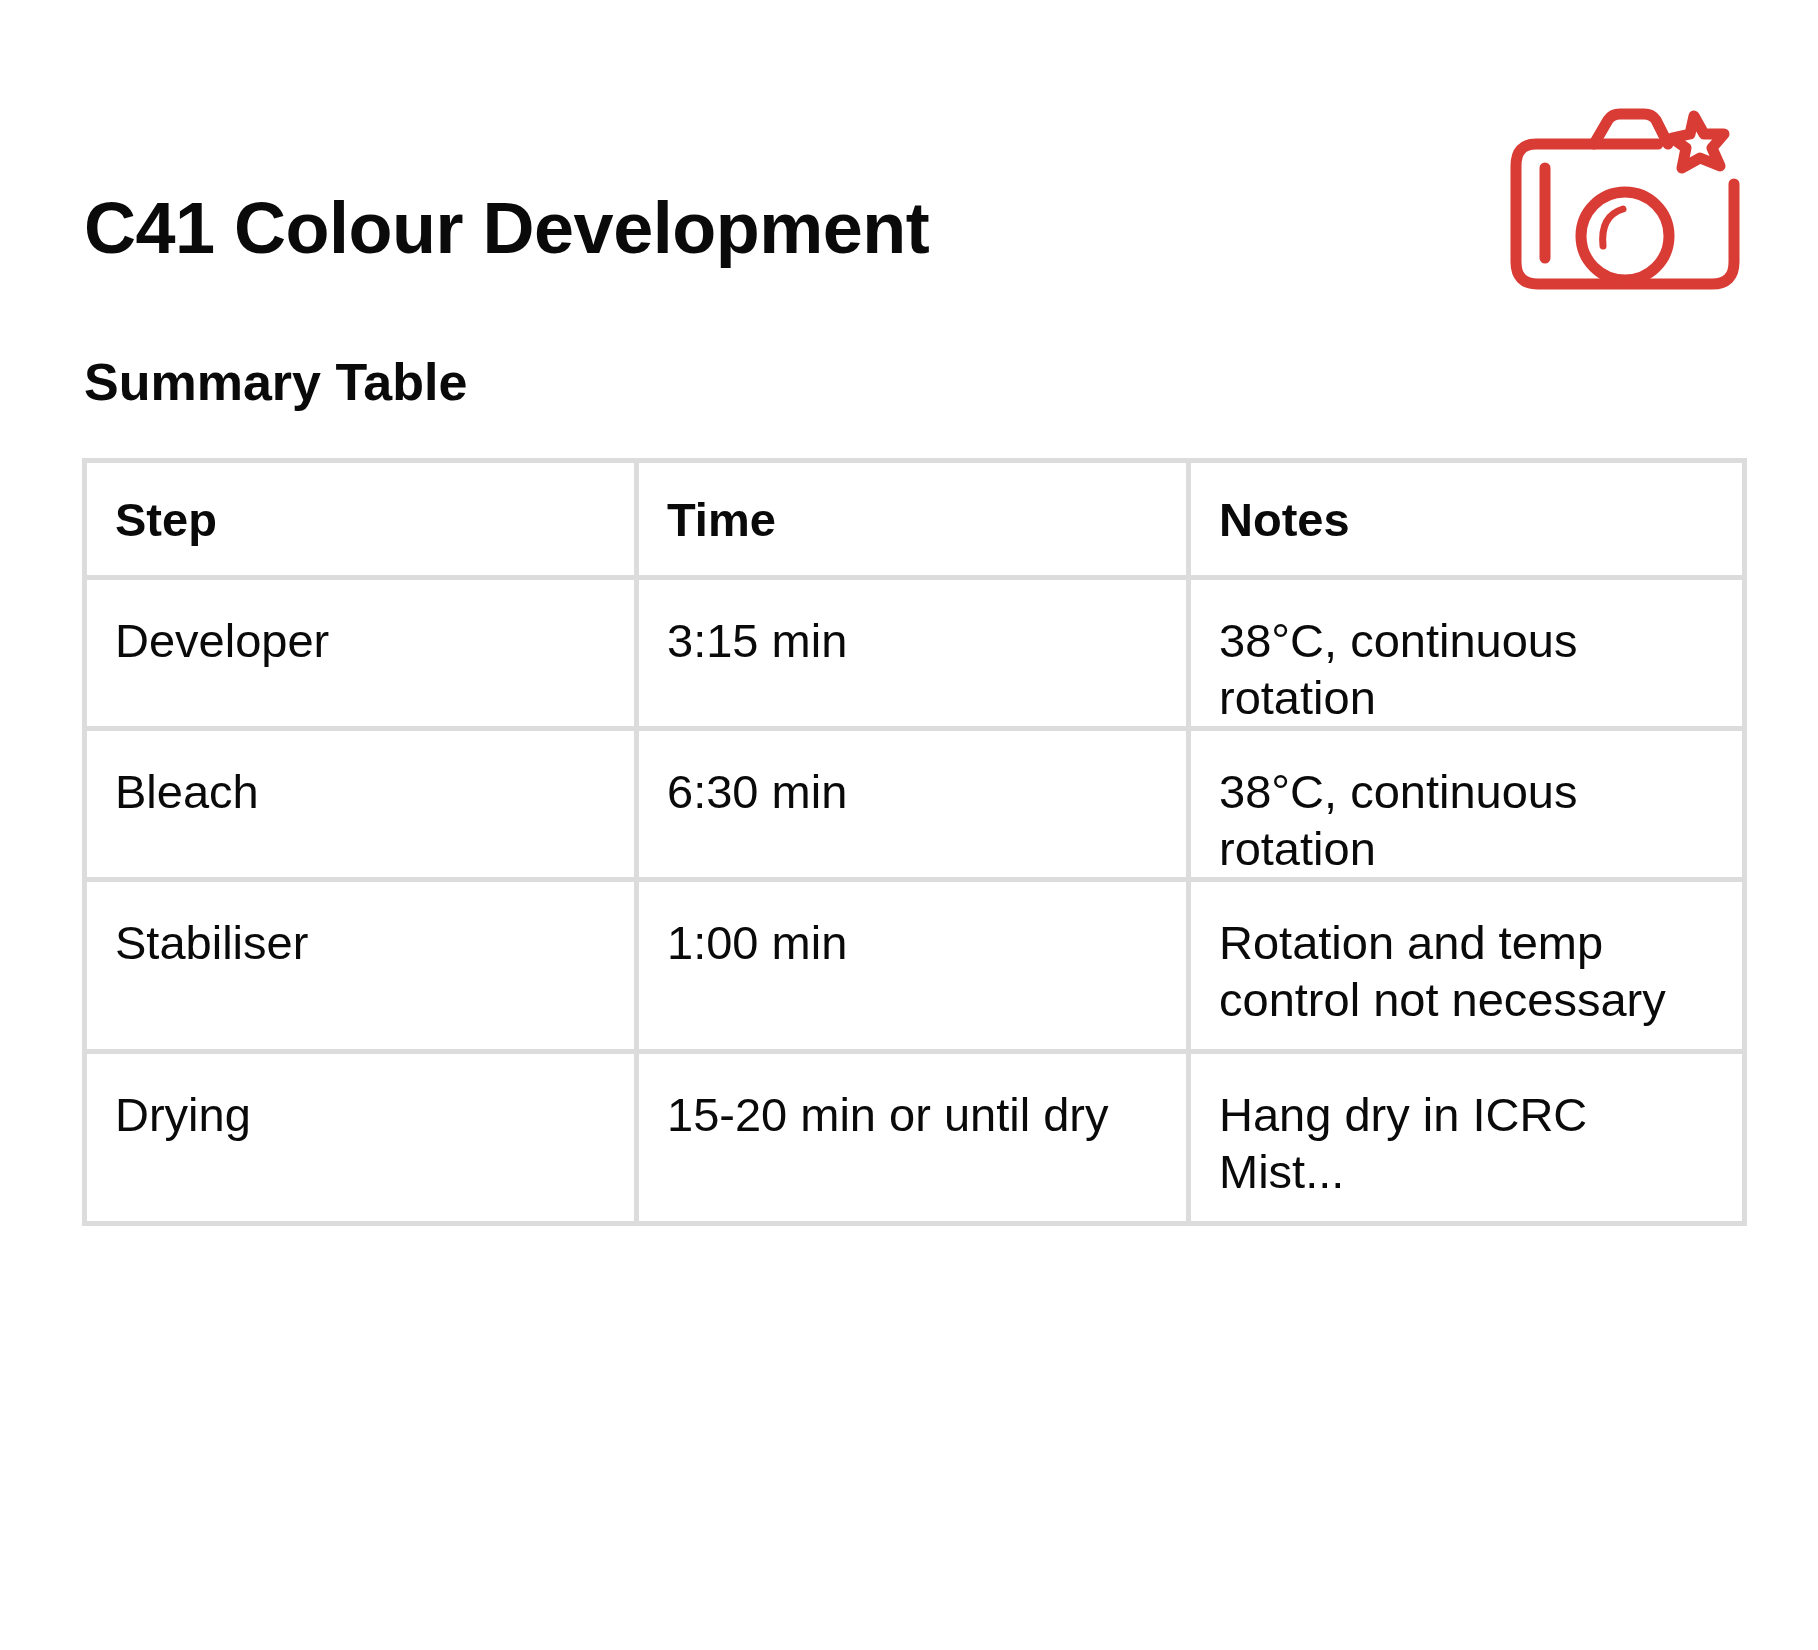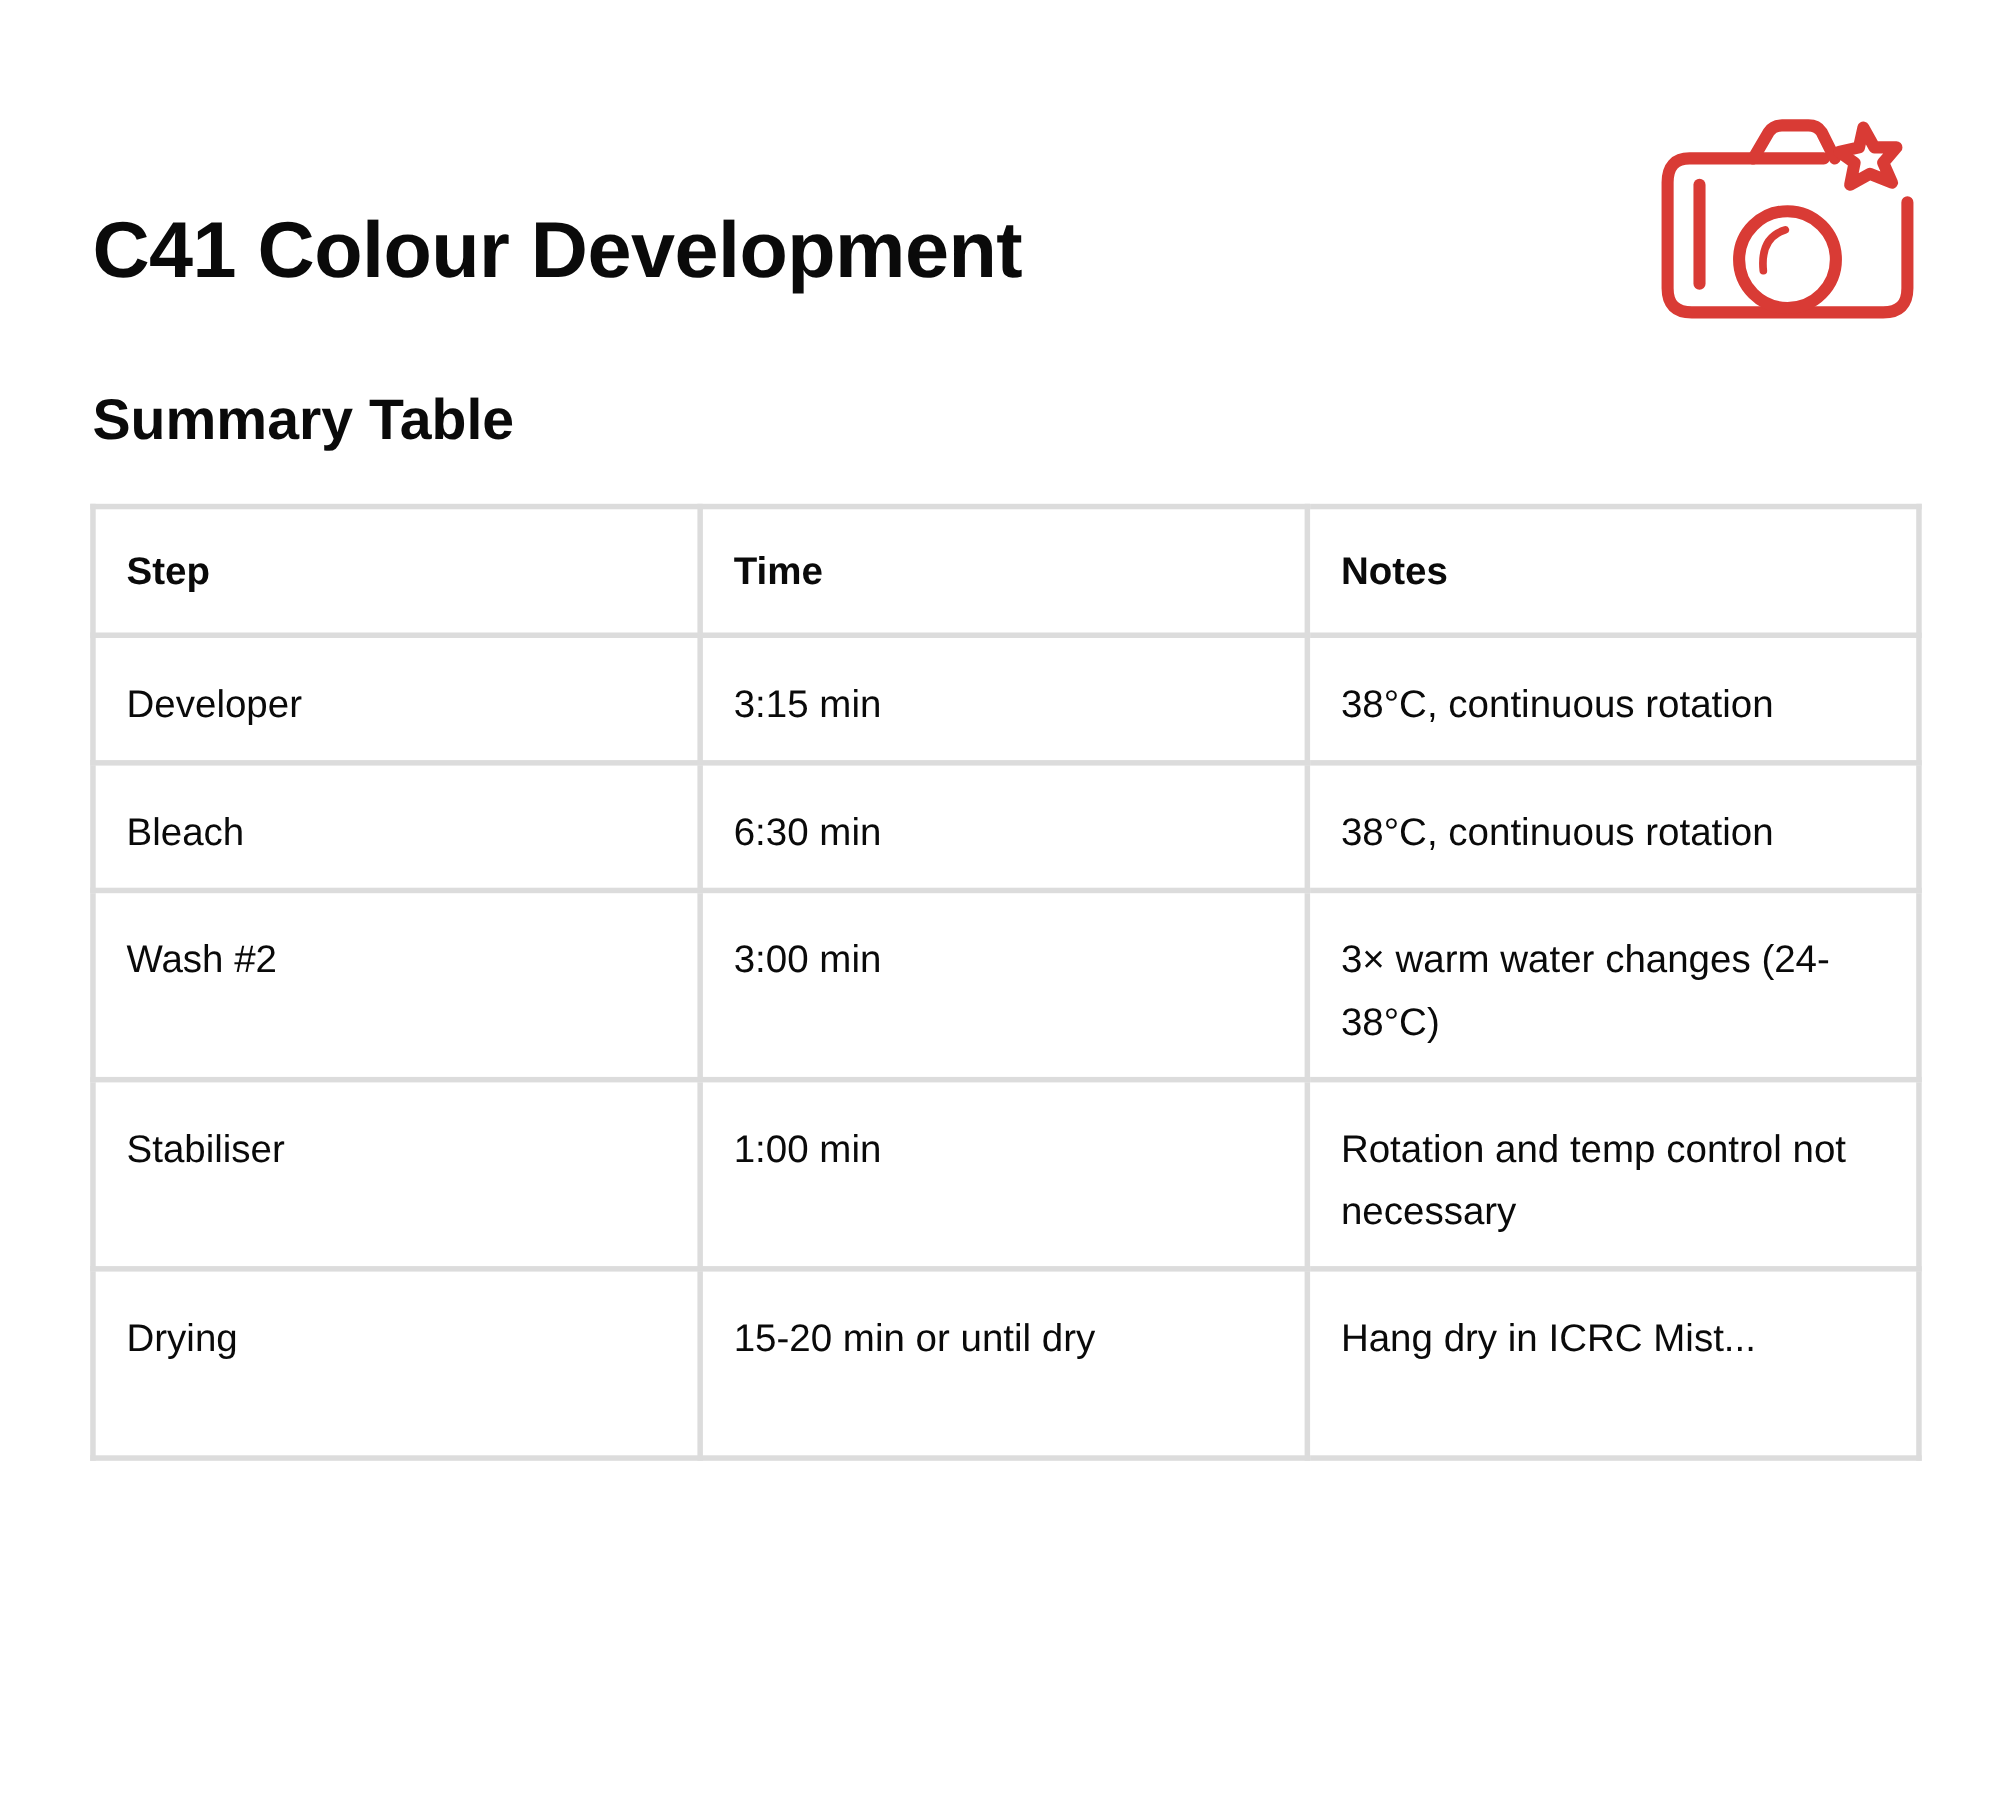--- a/index.html
+++ b/index.html
@@ -17,21 +17,21 @@
   }
   .camera {
     position: absolute; left: 1508px; top: 104px; width: 236px; height: 190px;
   }
   table.summary {
     position: absolute; left: 82px; top: 458px; width: 1660px;
     border-collapse: collapse; table-layout: fixed;
   }
   table.summary th, table.summary td {
     border: 5px solid #dcdcdc; text-align: left; vertical-align: top;
-    padding: 32px 26px 0 28px; font-size: 35px; line-height: 57px;
+    padding: 32px 26px 0 28px; font-size: 47px; line-height: 57px;
     box-sizing: border-box;
   }
   table.summary th { font-weight: 700; height: 117px; padding-top: 28px; }
   table.summary td { font-weight: 400; }
   tr.h1 td { height: 116px; }
   tr.h2 td { height: 172px; }
   col.c1 { width: 552px; } col.c2 { width: 552px; } col.c3 { width: 556px; }
 </style>
 </head>
 <body>
@@ -67,25 +67,20 @@
       <td>Developer</td>
       <td>3:15 min</td>
       <td>38°C, continuous rotation</td>
     </tr>
     <tr class="h1">
       <td>Bleach</td>
       <td>6:30 min</td>
       <td>38°C, continuous rotation</td>
     </tr>
     <tr class="h2">
-      <td>Wash #2</td>
-      <td>3:00 min</td>
-      <td>3× warm water changes (24-38°C)</td>
-    </tr>
-    <tr class="h2">
       <td>Stabiliser</td>
       <td>1:00 min</td>
       <td>Rotation and temp control not necessary</td>
     </tr>
     <tr class="h2">
       <td>Drying</td>
       <td>15-20 min or until dry</td>
       <td>Hang dry in ICRC Mist...</td>
     </tr>
   </tbody>

